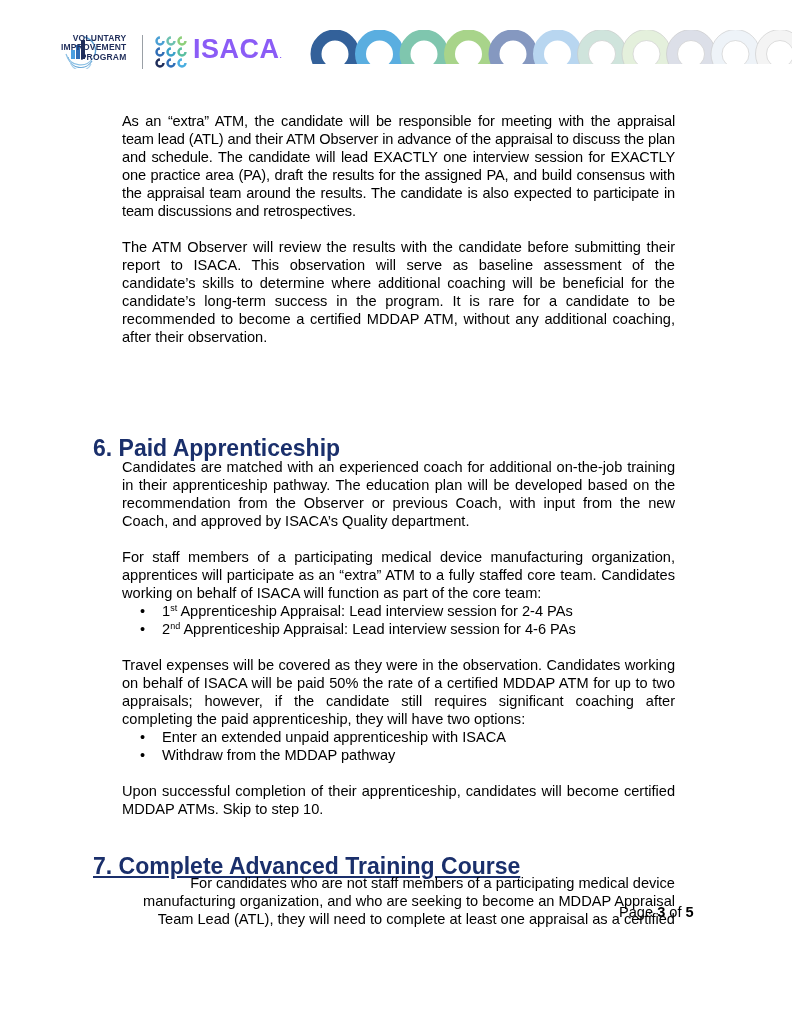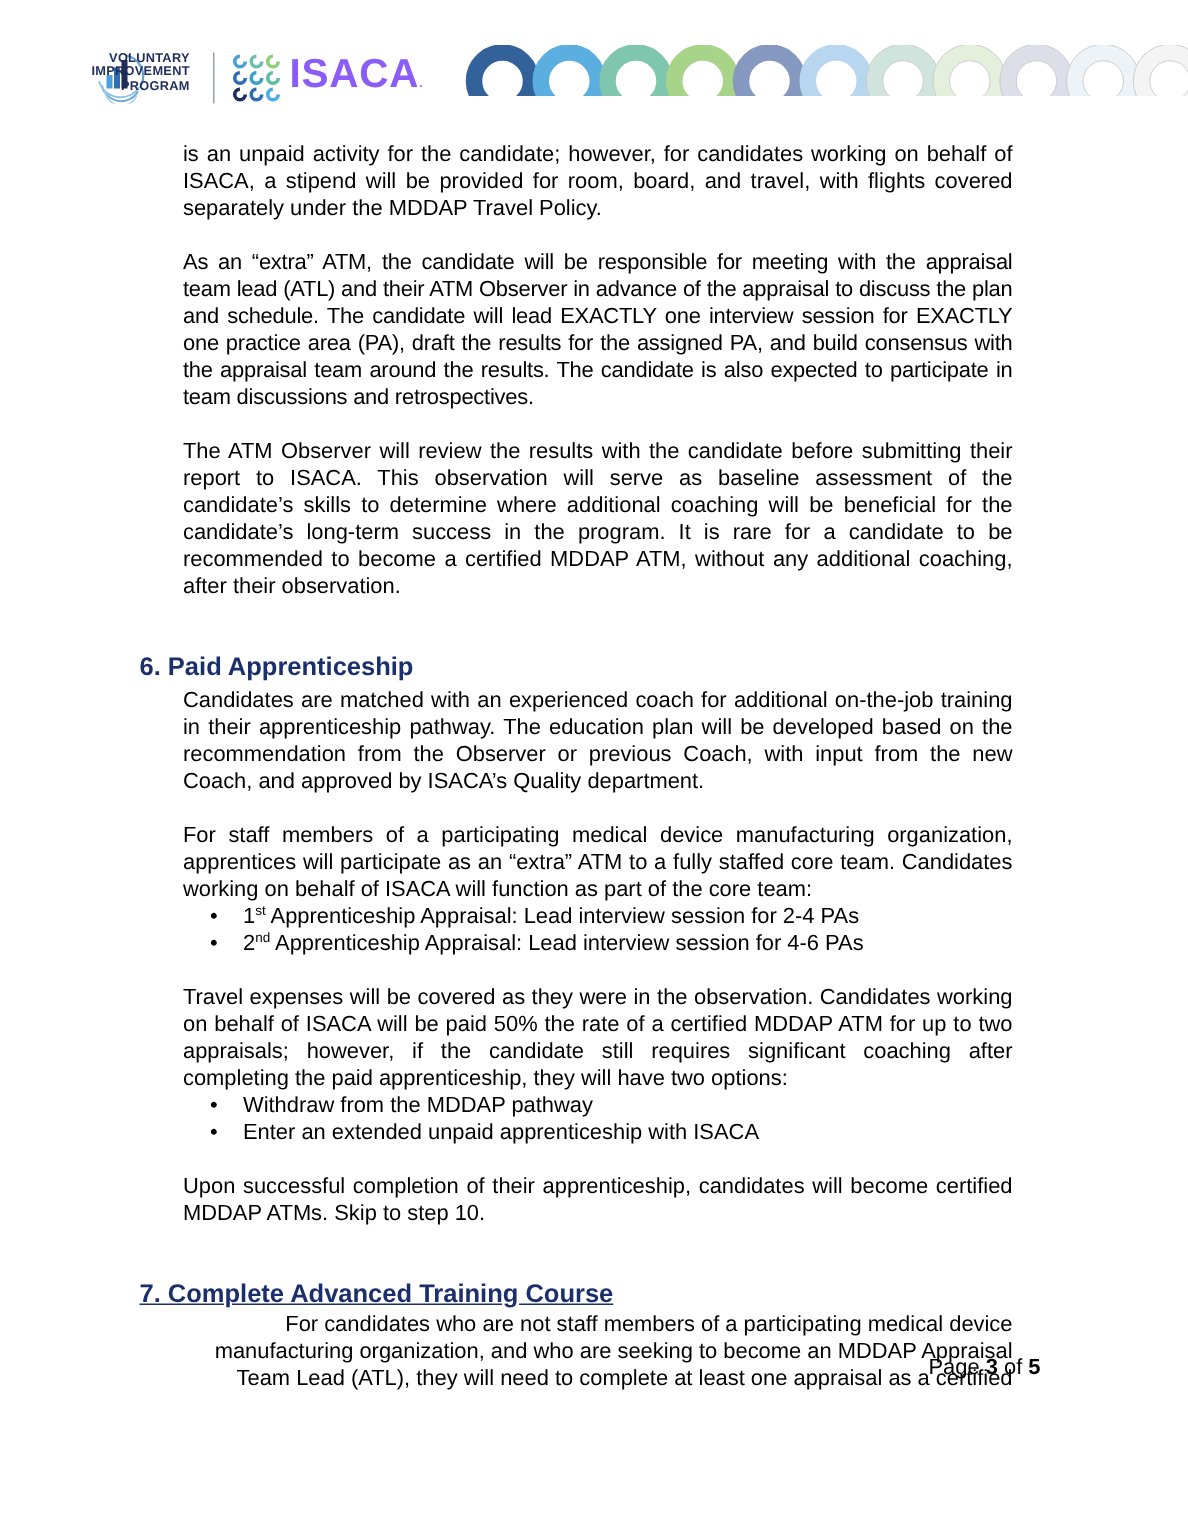--- a/index.html
+++ b/index.html
@@ -11,21 +11,21 @@
               color: #1f2d5a; line-height: 9.3px; letter-spacing: 0.2px; text-align: right; }
   .divider { position: absolute; left: 142px; top: 35px; width: 1px; height: 34px; background: #9aa0a6; }
   .isaca-mark { position: absolute; left: 155px; top: 36px; }
   .isaca-text { position: absolute; left: 193px; top: 34px; font-size: 27px; font-weight: bold; color: #8b5cf6; letter-spacing: 0.5px; }
   .isaca-text .dot { font-size: 8px; }
   .rings { position: absolute; left: 310px; top: 30px; width: 482px; height: 34px; overflow: hidden; }
   .content { position: absolute; left: 122px; top: 94px; width: 553px; font-size: 14.6px; line-height: 18px; }
   .para { margin: 0; text-align: justify; }
   .para.left { text-align: right; }
   .gap { height: 18px; }
-  .heading { position: absolute; left: 93px; font-size: 17px; font-weight: bold; color: #1a2f6b; }
+  .heading { position: absolute; left: 93px; font-size: 23px; font-weight: bold; color: #1a2f6b; }
   ul.bullets { margin: 0; padding: 0 0 0 18px; list-style: none; }
   ul.bullets li { position: relative; padding-left: 22px; }
   ul.bullets li::before { content: "\2022"; position: absolute; left: 0; top: 0; }
   sup { font-size: 9px; line-height: 0; vertical-align: 5px; }
   .footer { position: absolute; left: 619px; top: 904px; font-size: 14.6px; }
 </style>
 </head>
 <body>
 
 <div class="header">
@@ -77,42 +77,41 @@
       <circle cx="425.5" cy="24" r="19" fill="none" stroke="#eef3f8" stroke-width="11"></circle>
       <circle cx="425.5" cy="24" r="24.5" fill="none" stroke="#c8c8c8" stroke-width="0.6"></circle>
       <circle cx="425.5" cy="24" r="13.5" fill="none" stroke="#c8c8c8" stroke-width="0.6"></circle>
       <circle cx="470" cy="24" r="19" fill="none" stroke="#f4f4f4" stroke-width="11"></circle>
       <circle cx="470" cy="24" r="24.5" fill="none" stroke="#c8c8c8" stroke-width="0.6"></circle>
       <circle cx="470" cy="24" r="13.5" fill="none" stroke="#c8c8c8" stroke-width="0.6"></circle>
     </svg>
 </div>
 
 <div class="content">
-  <p class="para">is an unpaid activity for the candidate; however, for candidates working on behalf of ISACA, a stipend will be provided for room, board, and travel, with flights covered separately under the MDDAP Travel Policy.</p>
   <div class="gap"></div>
   <p class="para" style="letter-spacing:-0.15px;">As an “extra” ATM, the candidate will be responsible for meeting with the appraisal team lead (ATL) and their ATM Observer in advance of the appraisal to discuss the plan and schedule. The candidate will lead EXACTLY one interview session for EXACTLY one practice area (PA), draft the results for the assigned PA, and build consensus with the appraisal team around the results. The candidate is also expected to participate in team discussions and retrospectives.</p>
   <div class="gap"></div>
   <p class="para">The ATM Observer will review the results with the candidate before submitting their report to ISACA. This observation will serve as baseline assessment of the candidate’s skills to determine where additional coaching will be beneficial for the candidate’s long-term success in the program. It is rare for a candidate to be recommended to become a certified MDDAP ATM, without any additional coaching, after their observation.</p>
 </div>
 
 <div class="heading" style="top:435px;">6. Paid Apprenticeship</div>
 
 <div class="content" style="top:458px;">
   <p class="para">Candidates are matched with an experienced coach for additional on-the-job training in their apprenticeship pathway. The education plan will be developed based on the recommendation from the Observer or previous Coach, with input from the new Coach, and approved by ISACA’s Quality department.</p>
   <div class="gap"></div>
   <p class="para">For staff members of a participating medical device manufacturing organization, apprentices will participate as an “extra” ATM to a fully staffed core team. Candidates working on behalf of ISACA will function as part of the core team:</p>
   <ul class="bullets">
     <li><span>1</span><sup>st</sup><span> Apprenticeship Appraisal: Lead interview session for 2-4 PAs</span></li>
     <li><span>2</span><sup>nd</sup><span> Apprenticeship Appraisal: Lead interview session for 4-6 PAs</span></li>
   </ul>
   <div class="gap"></div>
   <p class="para">Travel expenses will be covered as they were in the observation. Candidates working on behalf of ISACA will be paid 50% the rate of a certified MDDAP ATM for up to two appraisals; however, if the candidate still requires significant coaching after completing the paid apprenticeship, they will have two options:</p>
   <ul class="bullets">
+    <li>Enter an extended unpaid apprenticeship with ISACA</li>
     <li>Withdraw from the MDDAP pathway</li>
-    <li>Enter an extended unpaid apprenticeship with ISACA</li>
   </ul>
   <div class="gap"></div>
   <p class="para">Upon successful completion of their apprenticeship, candidates will become certified MDDAP ATMs. Skip to step 10.</p>
 </div>
 
 <div class="heading" style="top:853px;text-decoration:underline;">7. Complete Advanced Training Course</div>
 
 <div class="content" style="top:874px;">
   <p class="para left">For candidates who are not staff members of a participating medical device manufacturing organization, and who are seeking to become an MDDAP Appraisal Team Lead (ATL), they will need to complete at least one appraisal as a certified</p>
 </div>

